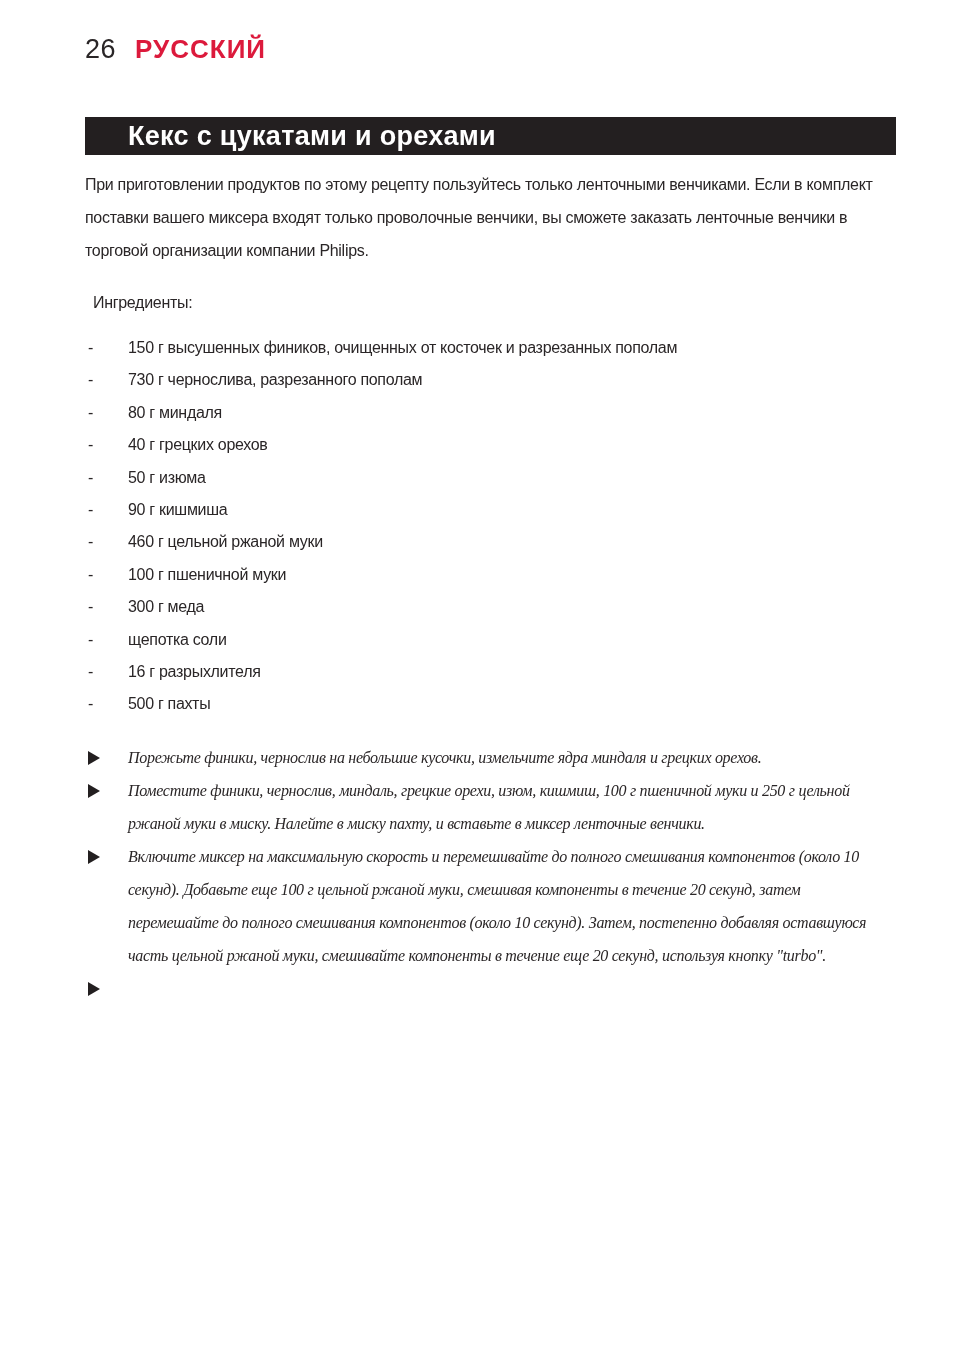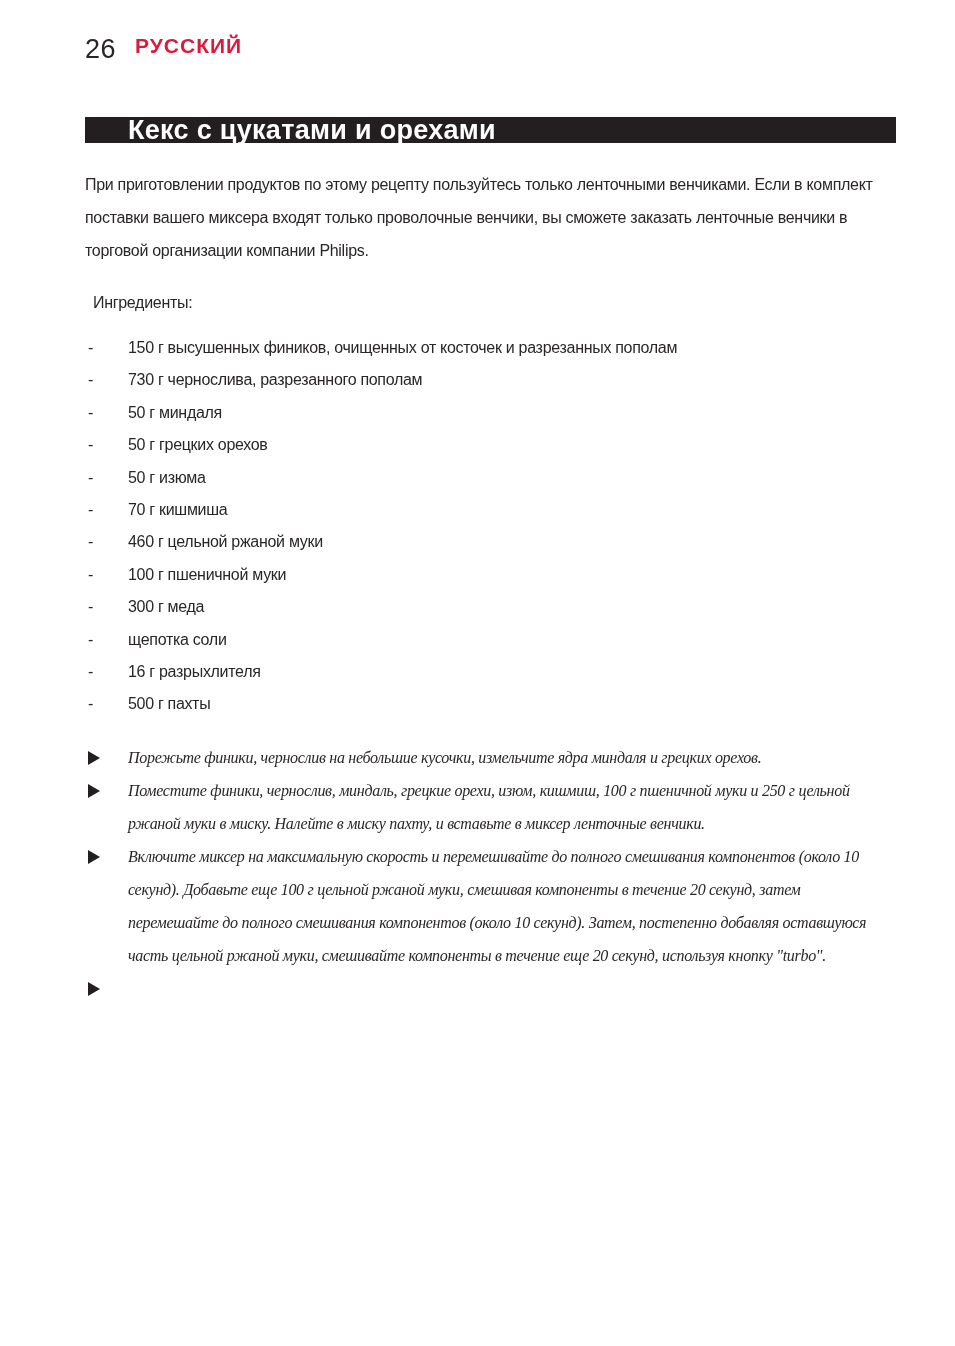--- a/index.html
+++ b/index.html
@@ -23,30 +23,30 @@
     display: flex;
     align-items: flex-start;
     gap: 19px;
   }
   .page-number {
     font-size: 27px;
     color: #2a2627;
     letter-spacing: 0.5px;
   }
   .lang-title {
-    font-size: 21px;
+    font-size: 26px;
     font-weight: bold;
     color: #dc1a3c;
     letter-spacing: 1px;
   }
   
   .title-bar {
     position: absolute;
     left: 85px; top: 117px;
-    width: 811px; height: 26px;
+    width: 811px; height: 38px;
     background: #231f20;
     display: flex;
     align-items: center;
   }
   .title-bar .title-text {
     color: #ffffff;
     font-size: 27px;
     font-weight: bold;
     padding-left: 43px;
     letter-spacing: 0.3px;
@@ -121,36 +121,36 @@
           <span>150 г высушенных фиников, очищенных от косточек и разрезанных пополам</span>
         </li>
 
         <li>
           <span class="dash-marker">-</span>
           <span>730 г чернослива, разрезанного пополам</span>
         </li>
 
         <li>
           <span class="dash-marker">-</span>
-          <span>50 г миндаля</span>
-        </li>
-
-        <li>
-          <span class="dash-marker">-</span>
-          <span>50 г грецких орехов</span>
+          <span>80 г миндаля</span>
+        </li>
+
+        <li>
+          <span class="dash-marker">-</span>
+          <span>40 г грецких орехов</span>
         </li>
 
         <li>
           <span class="dash-marker">-</span>
           <span>50 г изюма</span>
         </li>
 
         <li>
           <span class="dash-marker">-</span>
-          <span>70 г кишмиша</span>
+          <span>90 г кишмиша</span>
         </li>
 
         <li>
           <span class="dash-marker">-</span>
           <span>460 г цельной ржаной муки</span>
         </li>
 
         <li>
           <span class="dash-marker">-</span>
           <span>100 г пшеничной муки</span>

